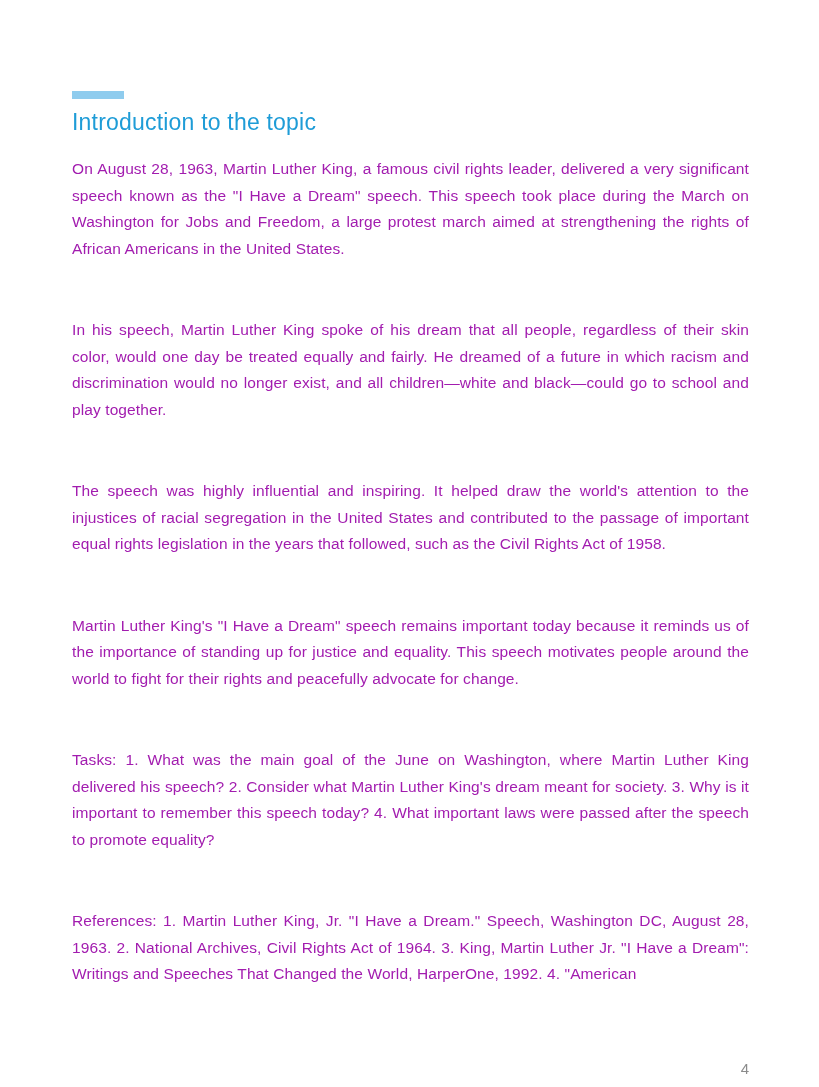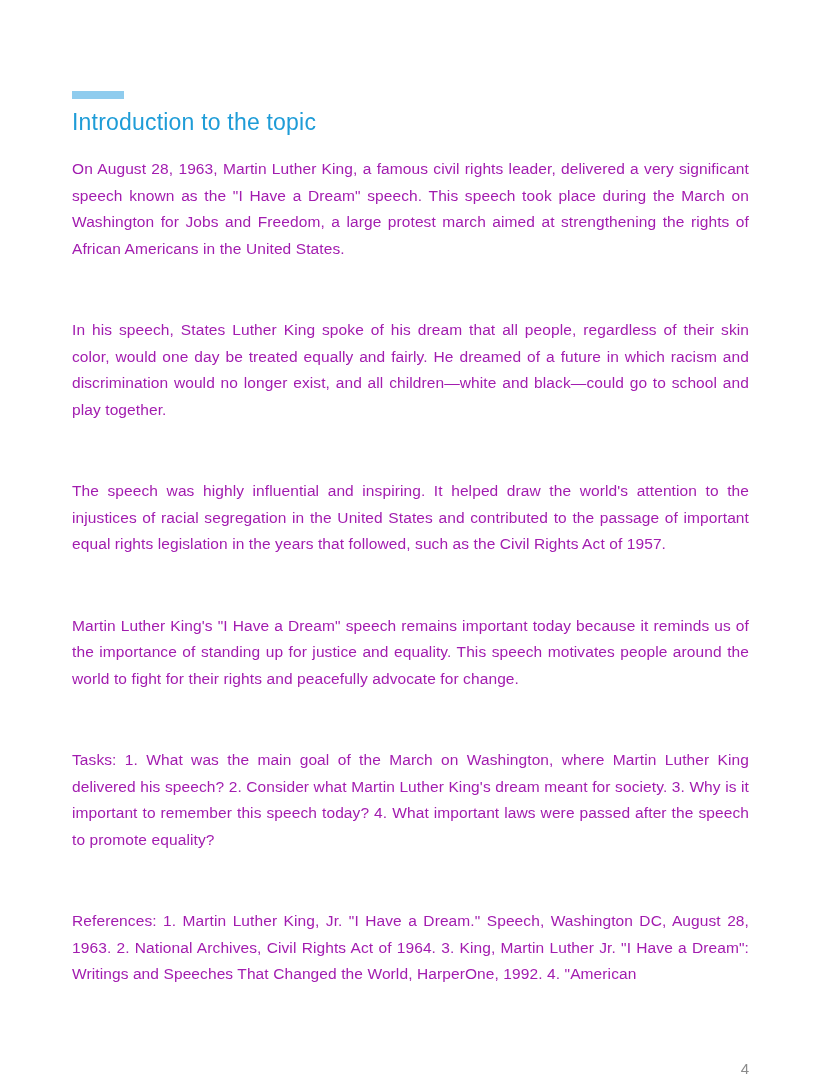--- a/index.html
+++ b/index.html
@@ -52,20 +52,20 @@
   }
 </style>
 </head>
 <body>
 
 <div class="page">
   <div class="accent-bar" style="background: rgb(143, 204, 238);"></div>
   <h1 class="heading" style="color: rgb(30, 156, 215);">Introduction to the topic</h1>
   <div class="content" style="color: rgb(61, 61, 61);">
     <p>On August 28, 1963, Martin Luther King, a famous civil rights leader, delivered a very significant speech known as the "I Have a Dream" speech. This speech took place during the March on Washington for Jobs and Freedom, a large protest march aimed at strengthening the rights of African Americans in the United States.</p>
-    <p>In his speech, States Luther King spoke of his dream that all people, regardless of their skin color, would one day be treated equally and fairly. He dreamed of a future in which racism and discrimination would no longer exist, and all children—white and black—could go to school and play together.</p>
-    <p>The speech was highly influential and inspiring. It helped draw the world's attention to the injustices of racial segregation in the United States and contributed to the passage of important equal rights legislation in the years that followed, such as the Civil Rights Act of 1957.</p>
+    <p>In his speech, Martin Luther King spoke of his dream that all people, regardless of their skin color, would one day be treated equally and fairly. He dreamed of a future in which racism and discrimination would no longer exist, and all children—white and black—could go to school and play together.</p>
+    <p>The speech was highly influential and inspiring. It helped draw the world's attention to the injustices of racial segregation in the United States and contributed to the passage of important equal rights legislation in the years that followed, such as the Civil Rights Act of 1958.</p>
     <p>Martin Luther King's "I Have a Dream" speech remains important today because it reminds us of the importance of standing up for justice and equality. This speech motivates people around the world to fight for their rights and peacefully advocate for change.</p>
-    <p>Tasks: 1. What was the main goal of the March on Washington, where Martin Luther King delivered his speech? 2. Consider what Martin Luther King's dream meant for society. 3. Why is it important to remember this speech today? 4. What important laws were passed after the speech to promote equality?</p>
+    <p>Tasks: 1. What was the main goal of the June on Washington, where Martin Luther King delivered his speech? 2. Consider what Martin Luther King's dream meant for society. 3. Why is it important to remember this speech today? 4. What important laws were passed after the speech to promote equality?</p>
     <p>References: 1. Martin Luther King, Jr. "I Have a Dream." Speech, Washington DC, August 28, 1963. 2. National Archives, Civil Rights Act of 1964. 3. King, Martin Luther Jr. "I Have a Dream": Writings and Speeches That Changed the World, HarperOne, 1992. 4. "American</p>
   </div>
   <div class="page-number" style="color: rgb(139, 139, 139);">4</div>
 </div>
 
 </body></html>

